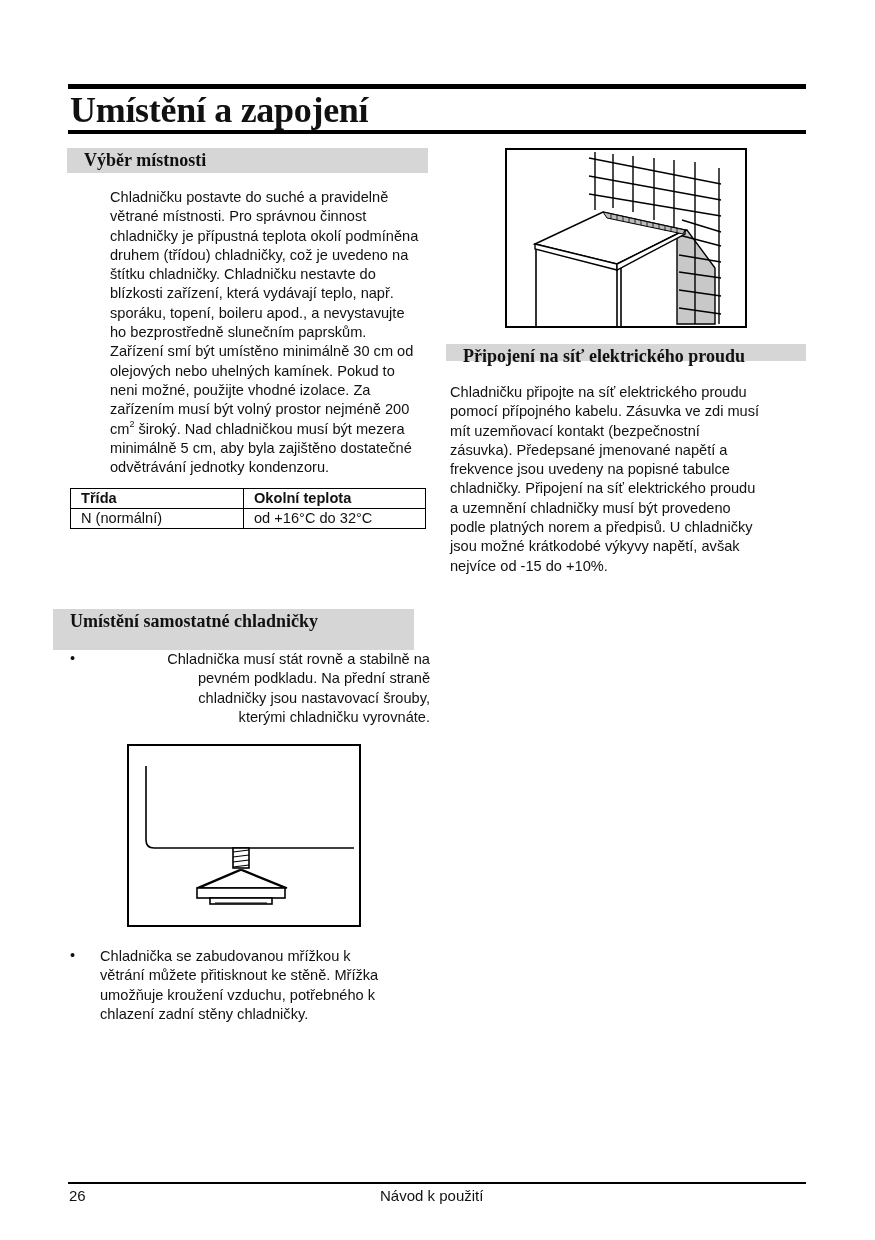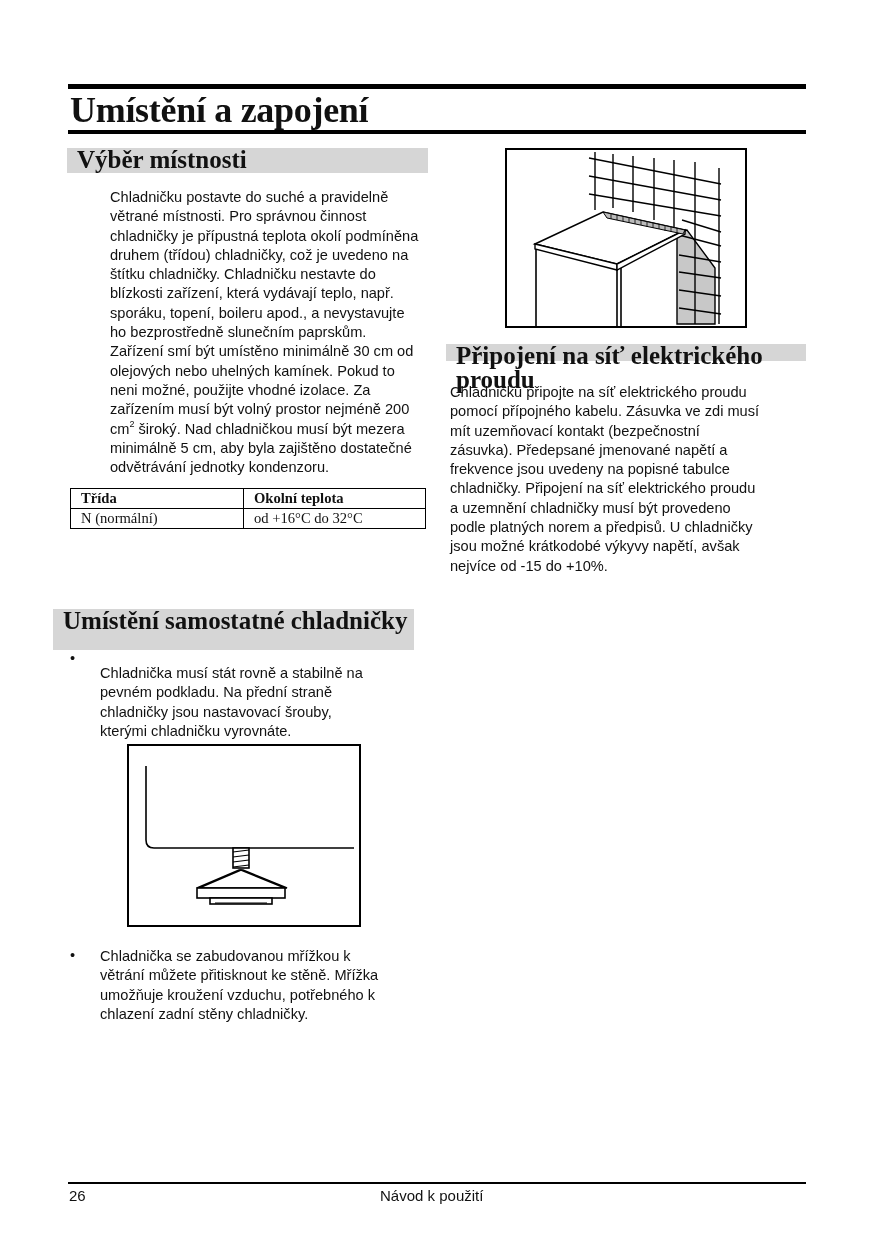--- a/index.html
+++ b/index.html
@@ -1,23 +1,23 @@
 <!DOCTYPE html>
 <html><head>
 <meta charset="utf-8">
 <style>
   html, body { margin: 0; padding: 0; background: #ffffff; }
   body { width: 875px; height: 1240px; position: relative; overflow: hidden; color: #111; }
   .rule { position: absolute; background: #000; }
   .title { position: absolute; left: 70px; top: 88px; font-family: "Liberation Serif", serif; font-weight: bold; font-size: 36px; line-height: 44px; letter-spacing: -0.3px; }
-  .sec-head { position: absolute; background: #d6d6d6; font-family: "Liberation Serif", serif; font-weight: bold; font-size: 25px; line-height: 24px; padding-left: 10px; box-sizing: border-box; }
+  .sec-head { position: absolute; background: #d6d6d6; font-family: "Liberation Serif", serif; font-weight: bold; font-size: 18px; line-height: 24px; padding-left: 17px; box-sizing: border-box; }
   .body-text { position: absolute; font-family: "Liberation Sans", sans-serif; font-size: 14.6px; line-height: 19.3px; white-space: pre-line; }
   .body-text sup { font-size: 9px; vertical-align: 7px; line-height: 0; }
   table.temps { position: absolute; left: 70px; top: 488px; width: 356px; border-collapse: collapse; font-family: "Liberation Sans", sans-serif; font-size: 14.6px; }
-  table.temps td, table.temps th { border: 1.5px solid #000; padding: 0 0 0 10px; height: 19px; line-height: 19px; text-align: left; font-family: Liberation Serif, serif; }
+  table.temps td, table.temps th { border: 1.5px solid #000; padding: 0 0 0 10px; height: 19px; line-height: 19px; text-align: left; }
   table.temps th { font-weight: bold; }
   table.temps td:first-child, table.temps th:first-child { width: 162px; }
   .bullet { position: absolute; font-family: "Liberation Sans", sans-serif; font-size: 14.6px; }
   .figure { position: absolute; border: 2px solid #000; background: #fff; box-sizing: border-box; }
   .footer-text { position: absolute; font-family: "Liberation Sans", sans-serif; font-size: 15px; line-height: 18px; }
 </style>
 </head>
 <body>
 
 <div class="rule" style="left:68px; top:84px; width:738px; height:5px;"></div>
@@ -53,21 +53,21 @@
     <tr>
       <td>N (normální)</td>
       <td>od +16°C do 32°C</td>
     </tr>
   </tbody>
 </table>
 
 <div class="sec-head" style="left:53px; top:609px; width:361px; height:41px;">Umístění samostatné chladničky</div>
 
 <div class="bullet" style="left:70px; top:650px;">•</div>
-<div class="body-text" style="left:100px; top:664px; width:330px;">Chladnička musí stát rovně a stabilně na
+<div class="body-text" style="left:100px; top:650px; width:330px;text-align:right;">Chladnička musí stát rovně a stabilně na
 pevném podkladu. Na přední straně
 chladničky jsou nastavovací šrouby,
 kterými chladničku vyrovnáte.</div>
 
 <div class="figure" style="left:127px; top:744px; width:234px; height:183px;">
   <svg width="230" height="179" viewBox="0 0 230 179" xmlns="http://www.w3.org/2000/svg">
     <g fill="none" stroke="#000" stroke-width="1.6">
       <path d="M17 20 L17 94 Q17 102 25 102 L225 102"></path>
       <rect x="104" y="102" width="16" height="20" fill="#fff"></rect>
       <path d="M104 106 L120 104 M104 111 L120 109 M104 116 L120 114 M104 121 L120 119" stroke-width="1.2"></path>

